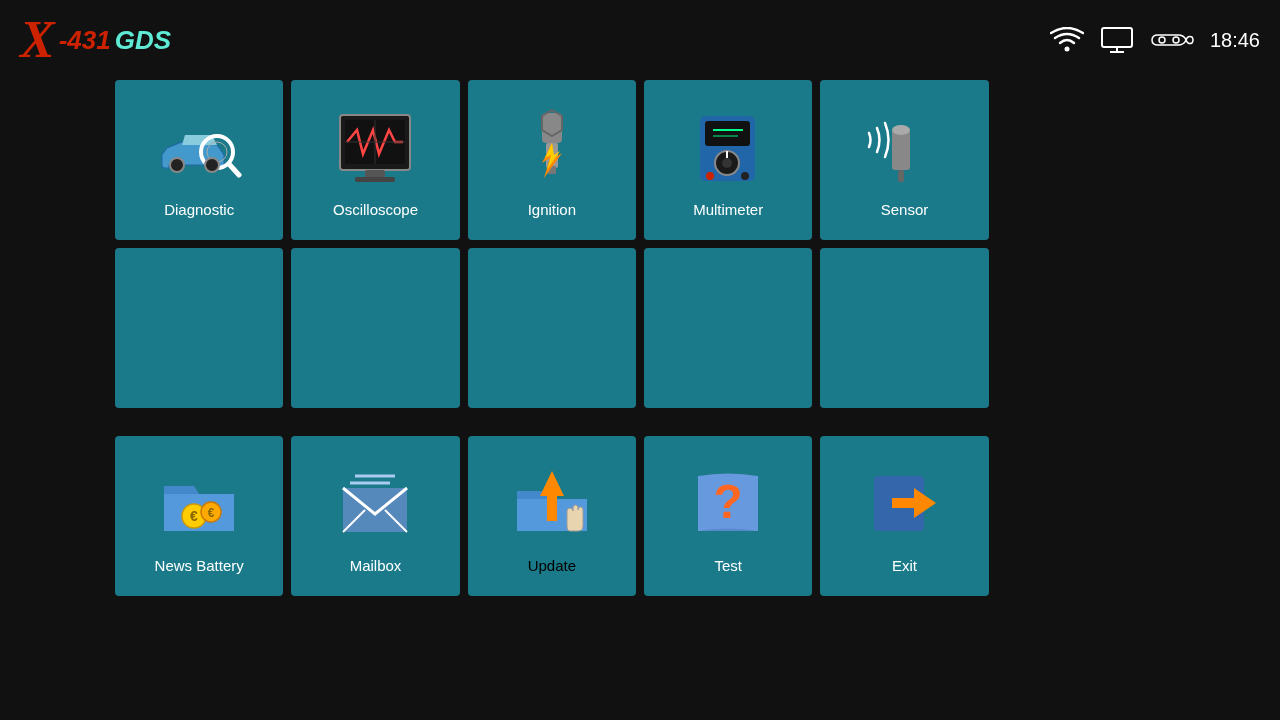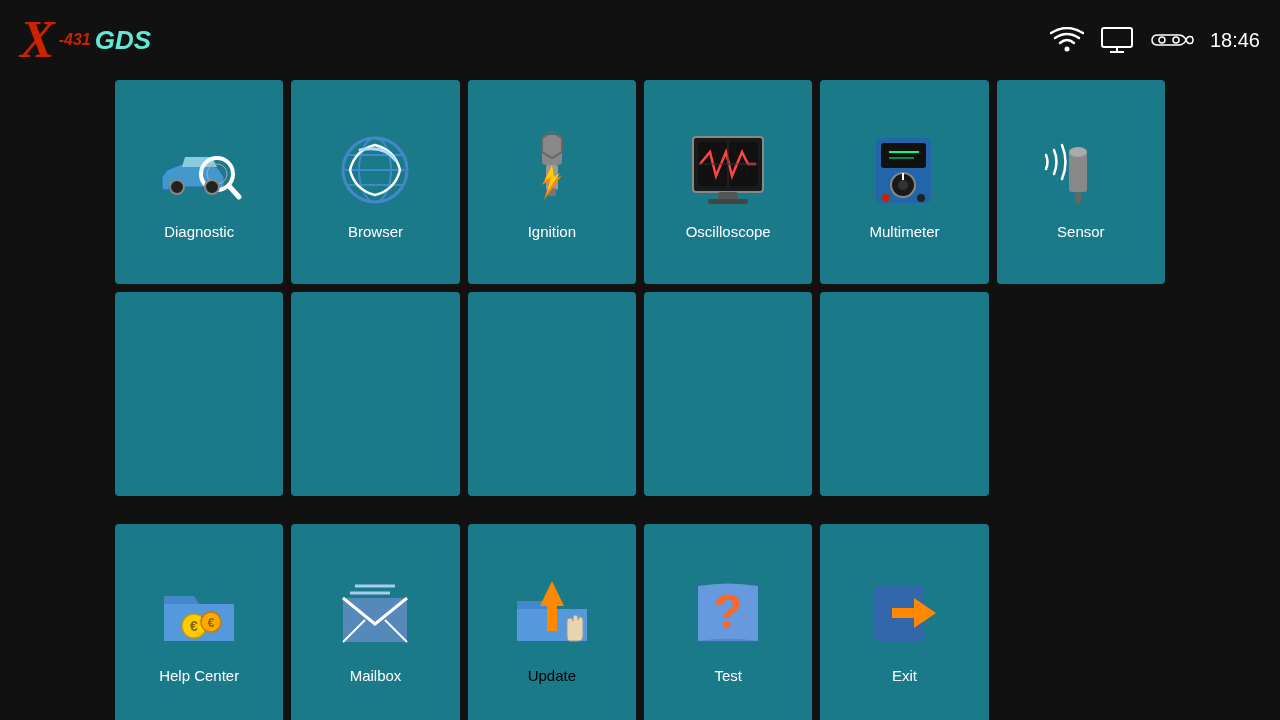--- a/index.html
+++ b/index.html
@@ -31,21 +31,21 @@
       font-size: 52px;
       font-weight: bold;
       color: #cc2200;
       font-style: italic;
       line-height: 1;
       margin-right: 4px;
       font-family: 'Times New Roman', serif;
     }
 
     .logo-text {
-      font-size: 16px;
+      font-size: 26px;
       font-weight: bold;
       color: #cc2200;
       font-style: italic;
     }
 
     .logo-gds {
       font-size: 26px;
       font-weight: bold;
       color: #5eead4;
       font-style: italic;
@@ -77,21 +77,21 @@
       gap: 8px;
     }
 
     .tile {
       background: #1a7a8a;
       border-radius: 4px;
       display: flex;
       flex-direction: column;
       align-items: center;
       justify-content: center;
-      height: 204px;
+      height: 160px;
       cursor: pointer;
       transition: background 0.15s;
       padding: 10px;
     }
 
     .tile.empty {
       background: #1a7a8a;
       cursor: default;
     }
 
@@ -168,69 +168,54 @@
           <circle cx="60" cy="42" r="10" fill="none" stroke="#aaaaaa" stroke-width="1"></circle>
           <line x1="72" y1="54" x2="82" y2="65" stroke="white" stroke-width="5" stroke-linecap="round"></line>
 
           <circle cx="20" cy="55" r="7" fill="#222" stroke="#888" stroke-width="2"></circle>
           <circle cx="55" cy="55" r="7" fill="#222" stroke="#888" stroke-width="2"></circle>
         </svg>
       </div>
       <span class="tile-label">Diagnostic</span>
     </div>
 
-    <div class="tile">
-      <div class="tile-icon">
-        <svg width="80" height="80" viewBox="0 0 80 80">
-          <circle cx="40" cy="40" r="32" fill="none" stroke="#4488cc" stroke-width="3"></circle>
-          <ellipse cx="40" cy="40" rx="16" ry="32" fill="none" stroke="#4488cc" stroke-width="2"></ellipse>
-          <line x1="10" y1="40" x2="70" y2="40" stroke="#4488cc" stroke-width="2"></line>
-          <line x1="13" y1="25" x2="67" y2="25" stroke="#4488cc" stroke-width="2"></line>
-          <line x1="13" y1="55" x2="67" y2="55" stroke="#4488cc" stroke-width="2"></line>
-
-          <path d="M40 15 Q60 20 65 40 Q60 60 40 65 Q20 60 15 40 Q20 20 40 15Z" fill="none" stroke="white" stroke-width="2.5"></path>
-          <path d="M25 20 Q50 15 60 30" stroke="#aaddff" stroke-width="3" fill="none" stroke-linecap="round"></path>
-        </svg>
-      </div>
-      <span class="tile-label">Browser</span>
+
+    <div class="tile">
+      <div class="tile-icon">
+        <svg width="80" height="75" viewBox="0 0 80 75">
+          <rect x="5" y="5" width="70" height="55" rx="3" fill="#1a1a1a" stroke="#888" stroke-width="2"></rect>
+          <rect x="10" y="10" width="60" height="44" rx="2" fill="#111"></rect>
+
+          <polyline points="12,32 22,20 28,44 38,20 44,44 54,20 60,32 68,32" stroke="#ff4444" stroke-width="2.5" fill="none"></polyline>
+
+          <line x1="10" y1="32" x2="70" y2="32" stroke="#333" stroke-width="1"></line>
+          <line x1="40" y1="10" x2="40" y2="54" stroke="#333" stroke-width="1"></line>
+
+          <rect x="30" y="60" width="20" height="8" rx="2" fill="#555"></rect>
+          <rect x="20" y="67" width="40" height="5" rx="2" fill="#444"></rect>
+        </svg>
+      </div>
+      <span class="tile-label">Oscilloscope</span>
     </div>
 
     <div class="tile">
       <div class="tile-icon">
         <svg width="80" height="80" viewBox="0 0 80 80">
 
           <rect x="30" y="5" width="20" height="30" rx="4" fill="#888"></rect>
           <rect x="34" y="35" width="12" height="25" rx="2" fill="#999"></rect>
           <rect x="36" y="58" width="8" height="8" rx="1" fill="#777"></rect>
 
           <path d="M40 35 L30 55 L38 50 L32 70 L50 45 L42 50 Z" fill="#ff8800"></path>
           <path d="M40 35 L33 50 L39 47 L35 62 L48 43 L42 47 Z" fill="#ffcc00"></path>
 
           <polygon points="40,2 50,8 50,22 40,28 30,22 30,8" fill="none" stroke="#666" stroke-width="2"></polygon>
         </svg>
       </div>
       <span class="tile-label">Ignition</span>
-    </div>
-
-    <div class="tile">
-      <div class="tile-icon">
-        <svg width="80" height="75" viewBox="0 0 80 75">
-          <rect x="5" y="5" width="70" height="55" rx="3" fill="#1a1a1a" stroke="#888" stroke-width="2"></rect>
-          <rect x="10" y="10" width="60" height="44" rx="2" fill="#111"></rect>
-
-          <polyline points="12,32 22,20 28,44 38,20 44,44 54,20 60,32 68,32" stroke="#ff4444" stroke-width="2.5" fill="none"></polyline>
-
-          <line x1="10" y1="32" x2="70" y2="32" stroke="#333" stroke-width="1"></line>
-          <line x1="40" y1="10" x2="40" y2="54" stroke="#333" stroke-width="1"></line>
-
-          <rect x="30" y="60" width="20" height="8" rx="2" fill="#555"></rect>
-          <rect x="20" y="67" width="40" height="5" rx="2" fill="#444"></rect>
-        </svg>
-      </div>
-      <span class="tile-label">Oscilloscope</span>
     </div>
 
     <div class="tile">
       <div class="tile-icon">
         <svg width="80" height="80" viewBox="0 0 80 80">
 
           <rect x="12" y="8" width="55" height="65" rx="5" fill="#2266aa"></rect>
           <rect x="17" y="13" width="45" height="25" rx="3" fill="#111"></rect>
 
           <line x1="25" y1="22" x2="55" y2="22" stroke="#00ff88" stroke-width="2"></line>
@@ -286,21 +271,21 @@
 
           <path d="M5 20 L5 65 L75 65 L75 28 L40 28 L35 20 Z" fill="#4488cc"></path>
           <path d="M5 28 L75 28 L75 65 L5 65 Z" fill="#5599dd"></path>
 
           <circle cx="35" cy="50" r="12" fill="#ffcc00" stroke="#cc9900" stroke-width="1.5"></circle>
           <text x="35" y="55" text-anchor="middle" fill="#886600" font-size="14" font-weight="bold">€</text>
           <circle cx="52" cy="46" r="10" fill="#ffaa00" stroke="#cc7700" stroke-width="1.5"></circle>
           <text x="52" y="51" text-anchor="middle" fill="#886600" font-size="12" font-weight="bold">€</text>
         </svg>
       </div>
-      <span class="tile-label">Help Center</span>
+      <span class="tile-label">News Battery</span>
     </div>
 
     <div class="tile">
       <div class="tile-icon">
         <svg width="80" height="75" viewBox="0 0 80 75">
 
           <rect x="8" y="22" width="64" height="44" rx="4" fill="#5588bb"></rect>
           <polyline points="8,22 40,48 72,22" stroke="white" stroke-width="3" fill="none"></polyline>
           <line x1="8" y1="66" x2="30" y2="44" stroke="white" stroke-width="2"></line>
           <line x1="72" y1="66" x2="50" y2="44" stroke="white" stroke-width="2"></line>

